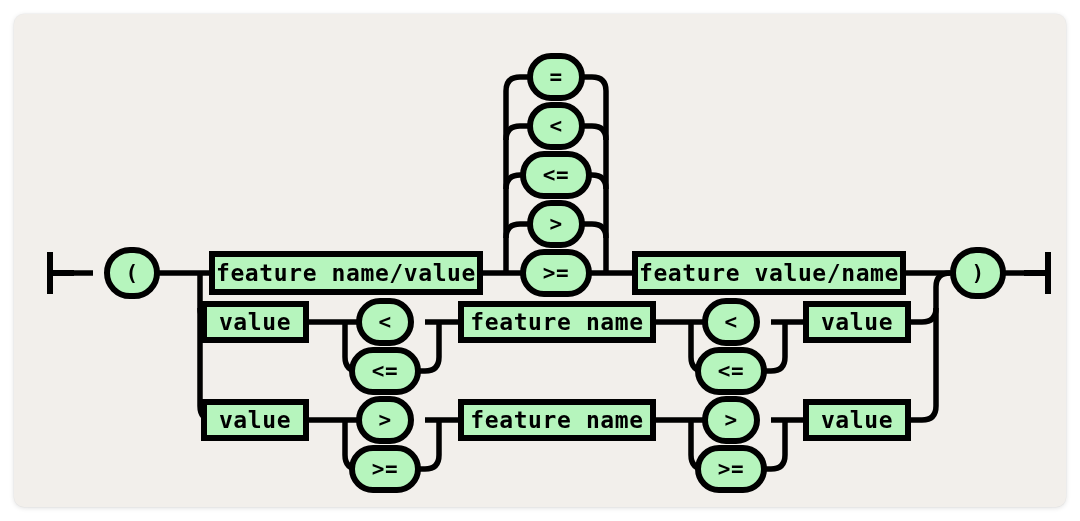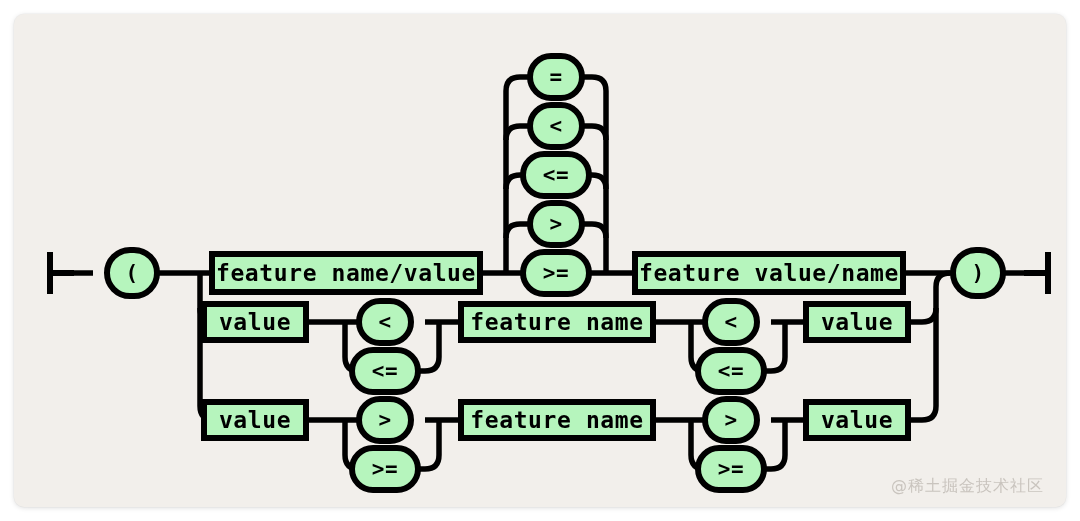--- a/index.html
+++ b/index.html
@@ -245,15 +245,14 @@
         <rect class="rr-pill" x="684" y="434" width="66" height="42" rx="21" ry="21"></rect>
         <text class="rr-text rr-text-op" x="717" y="456">&gt;=</text>
       </g>
       <g>
         <rect class="rr-box" x="792" y="388" width="102" height="36"></rect>
         <text class="rr-text rr-text-term" x="843" y="407">value</text>
       </g>
 
     </svg>
 
-    <div class="watermark">@稀土掘金技术社区</div>
   </div>
 </div>
 
 </body></html>

